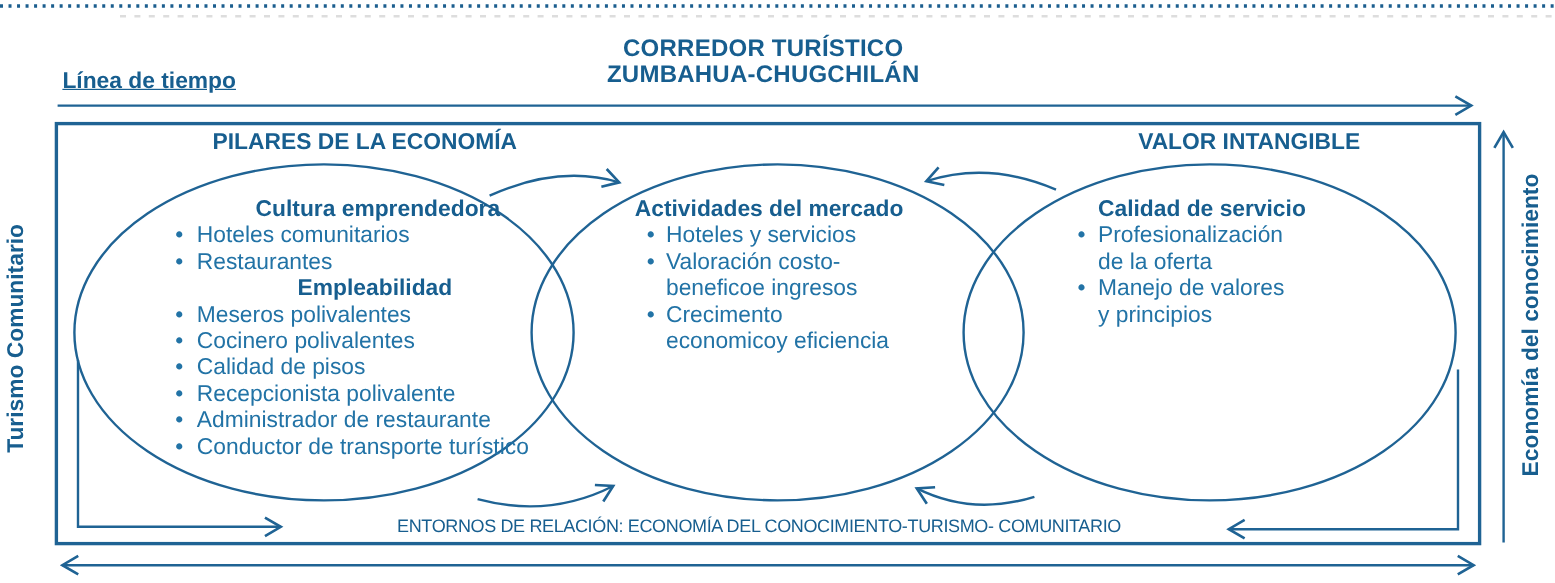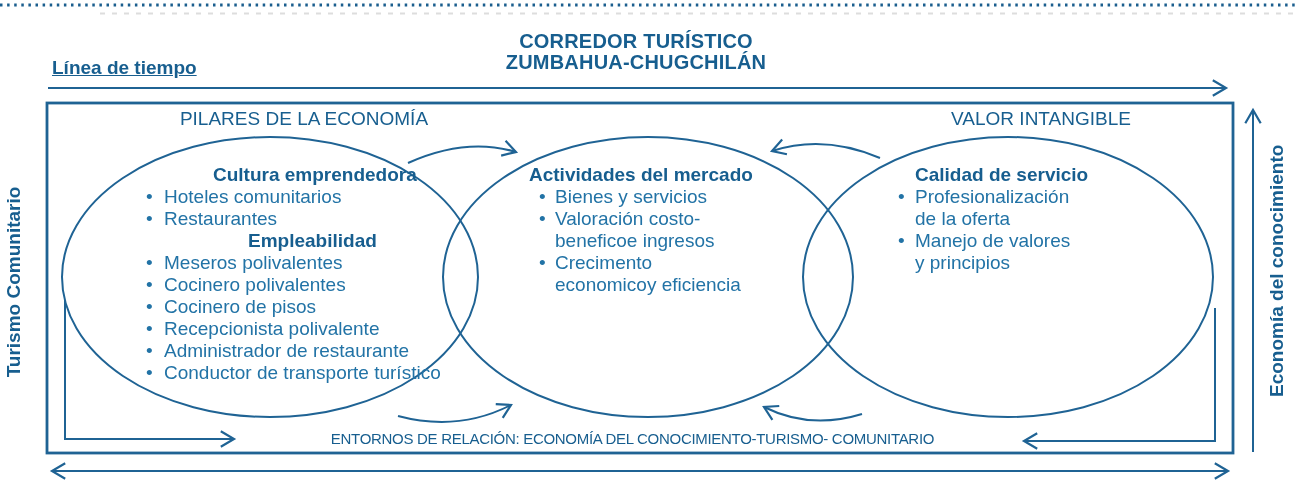--- a/index.html
+++ b/index.html
@@ -11,21 +11,21 @@
   svg.overlay{position:absolute;left:0;top:0;}
   .ln{stroke:var(--line);fill:none;stroke-width:2;}
   .thick{stroke-width:2.8;}
   .dotted{stroke:var(--dots);stroke-width:3;stroke-dasharray:2.5 4.6;}
   .faintdash{stroke:var(--faint);stroke-width:2;stroke-dasharray:5 7;opacity:.85;}
 
   .abs{position:absolute;}
   .timeline-label{left:52px;top:57px;font-size:19px;font-weight:bold;color:var(--ink);text-decoration:underline;}
   .title{left:386px;top:31px;width:500px;text-align:center;font-size:20px;line-height:21px;
          font-weight:bold;color:var(--ink);letter-spacing:.2px;}
-  .colhead{top:108px;width:300px;text-align:center;font-size:19px;font-weight:normal;color:var(--ink);}
+  .colhead{top:108px;width:300px;text-align:center;font-size:19px;font-weight:bold;color:var(--ink);}
   .colhead.c1{left:154px;} .colhead.c2{left:489px;} .colhead.c3{left:891px;}
 
   .vlabel{position:absolute;font-weight:bold;font-size:19px;color:var(--ink);
           white-space:nowrap;text-align:center;transform:rotate(-90deg);transform-origin:center;}
   .vlabel.left{width:200px;left:-86px;top:271px;}
   .vlabel.right{width:230px;left:1162px;top:271px;}
 
   .list{position:absolute;font-size:19px;line-height:22px;color:var(--body);}
   .list .sec-title{font-weight:bold;color:var(--ink);}
   .b{position:relative;}
@@ -104,37 +104,37 @@
         <span>Restaurantes</span>
       </div>
     <div class="sec-title t2">Empleabilidad</div>
     <div class="b">
         <span>Meseros polivalentes</span>
       </div>
     <div class="b">
         <span>Cocinero polivalentes</span>
       </div>
     <div class="b">
-        <span>Cocinero de pisos</span>
+        <span>Calidad de pisos</span>
       </div>
     <div class="b">
         <span>Recepcionista polivalente</span>
       </div>
     <div class="b">
         <span>Administrador de restaurante</span>
       </div>
     <div class="b">
         <span>Conductor de transporte turístico</span>
       </div>
   </div>
 
   <div class="list e2">
     <div class="sec-title">Actividades del mercado</div>
     <div class="b">
-        <span>Bienes y servicios</span>
+        <span>Hoteles y servicios</span>
       </div>
     <div class="b">
         <span>Valoración costo-
 beneficoe ingresos</span>
       </div>
     <div class="b">
         <span>Crecimento
 economicoy eficiencia</span>
       </div>
   </div>

